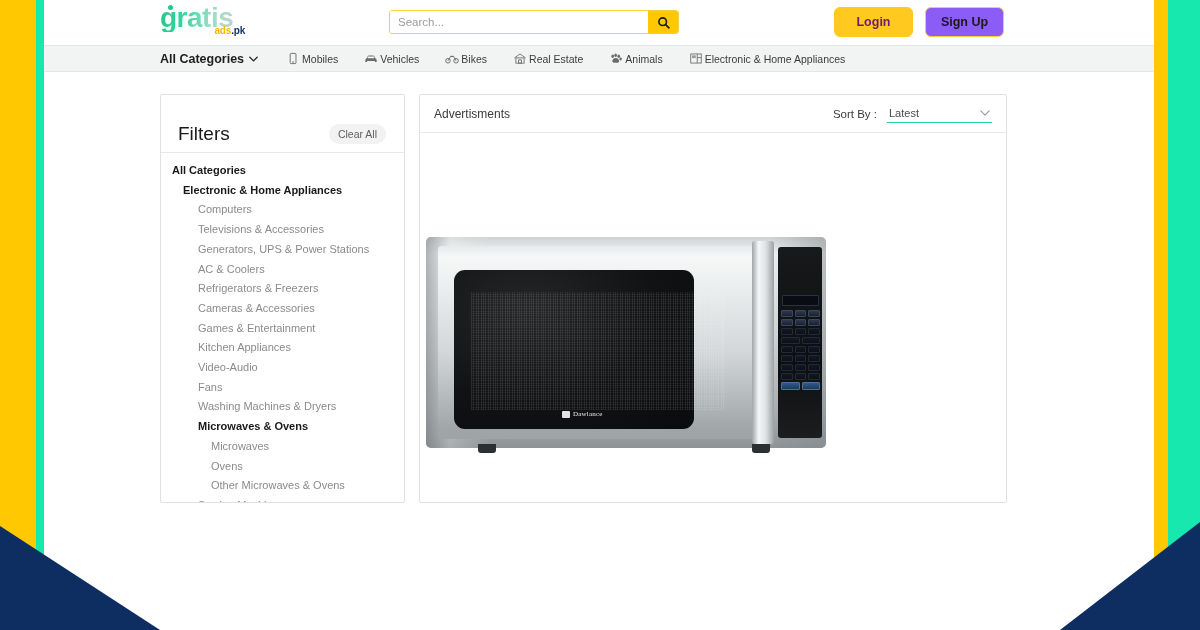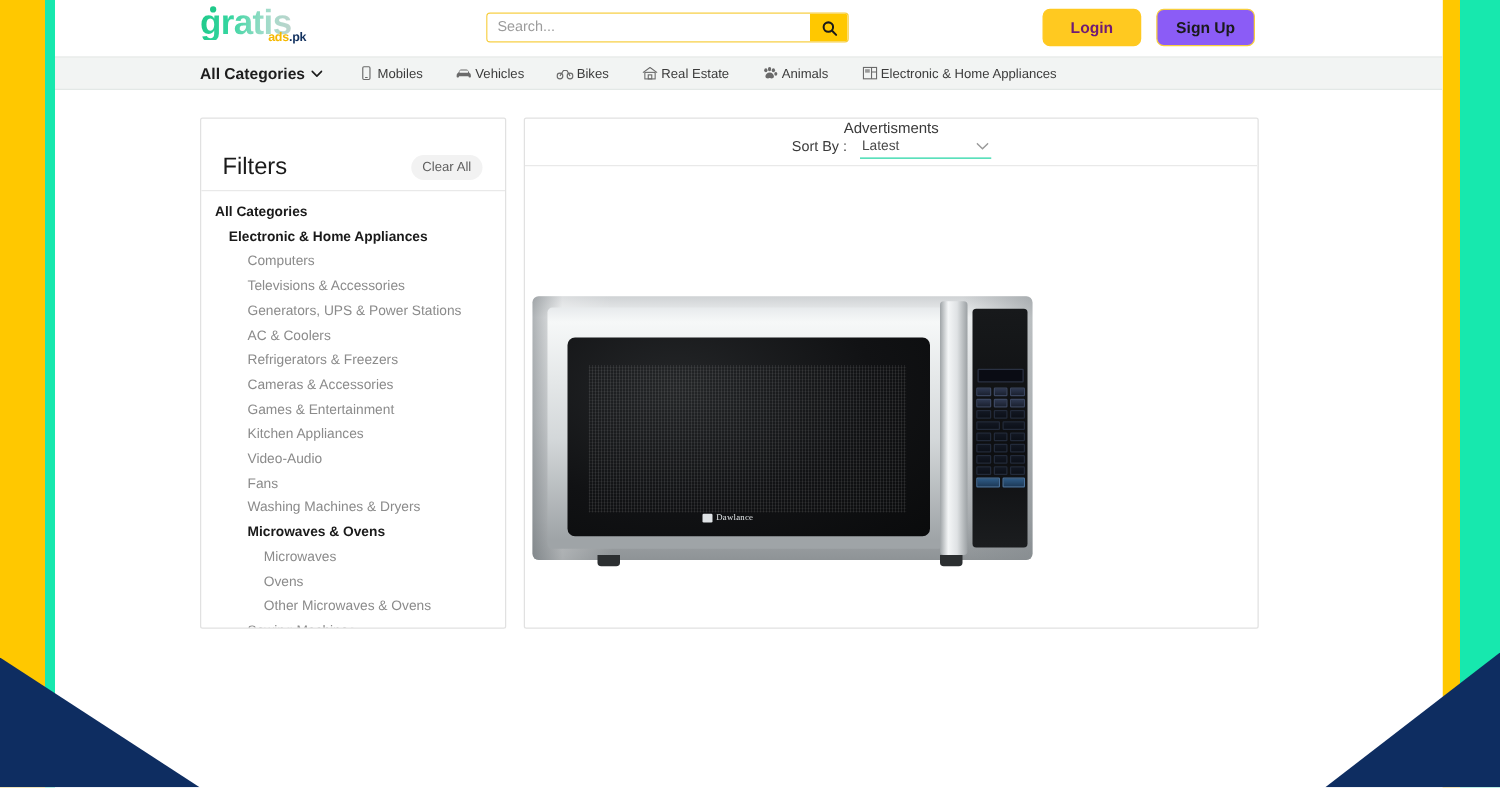--- a/index.html
+++ b/index.html
@@ -80,40 +80,40 @@
   .cat { font-size: 11px; line-height: 19.7px; white-space: nowrap;
          cursor: pointer; color: #8b8b8b; }
   .cat.lvl0 { padding-left: 11px; color: #1a1a1a; font-weight: 700; }
   .cat.lvl1 { padding-left: 22px; color: #1a1a1a; font-weight: 700; }
   .cat.lvl2 { padding-left: 37px; }
   .cat.lvl2.sel { color: #1a1a1a; font-weight: 700; }
   .cat.lvl3 { padding-left: 50px; }
 
   #ads-panel { width: 588px; height: 409px; overflow: hidden; }
   #ads-head { height: 38px; border-bottom: 1px solid #e9e9e9; display: flex;
-              align-items: center; justify-content: flex-start; padding: 0 14px 0 14px; flex-direction: column; }
+              align-items: center; justify-content: space-between; padding: 0 14px 0 14px; }
   #ads-title { font-size: 12px; color: #3a3a3a; }
   #sortwrap { display: flex; align-items: center; gap: 10px; }
   #sort-label { font-size: 11.5px; color: #3a3a3a; }
   #sort-select { width: 105px; border-bottom: 1.5px solid #25d6a5; display: flex;
                  align-items: center; justify-content: space-between; padding: 2px 2px 3px 2px;
                  cursor: pointer; }
   #sort-value { font-size: 11px; color: #4a4a4a; }
   #ads-body { position: relative; height: 370px; }
 
   
   #microwave { position: absolute; left: 6px; top: 104px; width: 400px; height: 218px; }
   .mw-body { position: absolute; left: 0; top: 0; width: 400px; height: 211px; border-radius: 5px;
              background: linear-gradient(180deg,#cfd2d4 0%,#f1f3f4 8%,#d5d8da 46%,#a9adb0 84%,#8e9396 100%); }
   .mw-body-shade { position: absolute; left: 0; top: 0; width: 400px; height: 211px; border-radius: 5px;
              background: linear-gradient(90deg,rgba(120,126,130,.55) 0%,rgba(255,255,255,.25) 6%,
                          rgba(255,255,255,0) 16%, rgba(255,255,255,0) 86%, rgba(130,136,140,.5) 100%); }
   .mw-door { position: absolute; left: 12px; top: 9px; width: 317px; height: 193px; border-radius: 4px;
              background: linear-gradient(180deg,#e7eaec 0%,#f6f8f8 6%,#d3d7d9 55%,#9fa4a7 96%); }
-  .mw-glass { position: absolute; left: 16px; top: 24px; width: 290px; height: 159px; border-radius: 6px;
+  .mw-glass { position: absolute; left: 16px; top: 24px; width: 240px; height: 159px; border-radius: 11px;
               background: radial-gradient(ellipse at 30% 25%, #242628 0%, #111214 55%, #0a0b0c 100%); text-align: center; }
   .mw-mesh { position: absolute; left: 17px; top: 22px; width: 254px; height: 118px;
              background-image: repeating-linear-gradient(90deg, rgba(255,255,255,.10) 0 1px, rgba(0,0,0,0) 1px 2.4px),
                                repeating-linear-gradient(0deg, rgba(255,255,255,.06) 0 1px, rgba(0,0,0,0) 1px 2.4px);
              opacity: .85; }
   .mw-brand { position: absolute; left: 108px; top: 140px; display: flex; align-items: center; gap: 3px; }
   .mw-brand-mark { width: 8px; height: 7px; background: #dfe3e6; border-radius: 1px; }
   .mw-brand-text { font-size: 7px; color: #e6eaec; font-family: "Liberation Serif", serif;
                    letter-spacing: .2px; }
   .mw-handle { position: absolute; left: 326px; top: 4px; width: 22px; height: 203px; border-radius: 3px;

